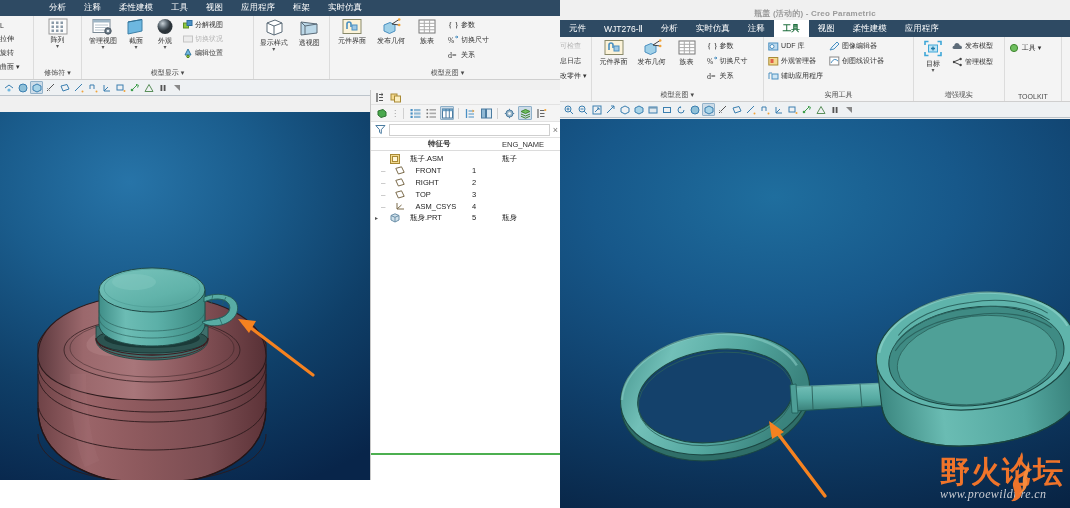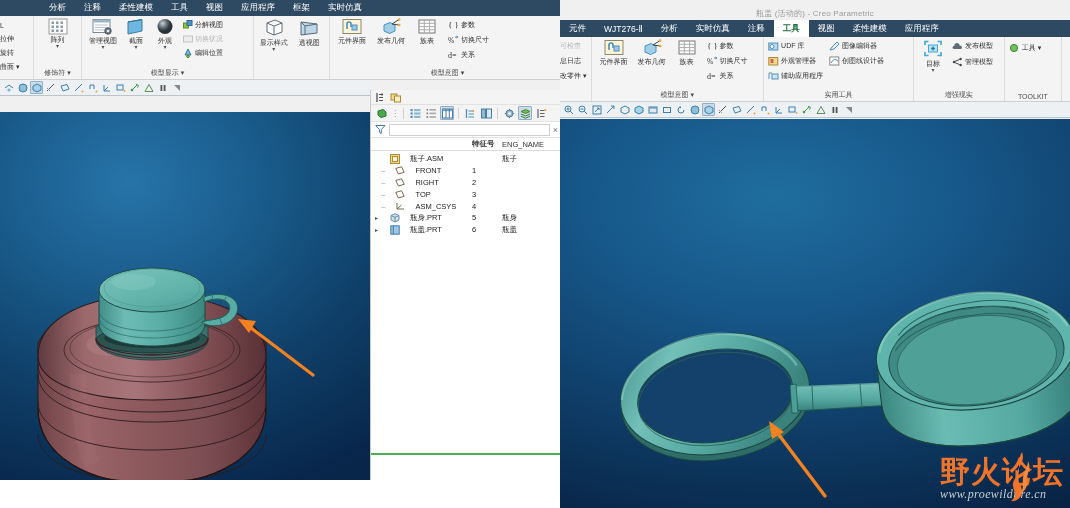--- a/index.html
+++ b/index.html
@@ -89,21 +89,21 @@
                border-bottom:1px solid #e2e2e2; }
   .filterbox { flex:1; height:12px; border:1px solid #cfcfcf; background:#fff; }
   .fclose { font-size:9px; color:#777; padding-right:2px; cursor:default; }
 
   .tree-head {
     display:flex; font-size:7.5px; color:#333; background:#fff;
     border-bottom:1px solid #dcdcdc; height:13px; align-items:center;
   }
   .tree-head .c-name { flex:1; }
   .tree-head .c-num  { width:30px;font-weight:bold; }
-  .tree-head .c-eng  { width:62px; }
+  .tree-head .c-eng  { width:62px;margin-left:44px; }
   .trow {
     display:flex; align-items:center; height:11.8px; font-size:7.5px; color:#222;
     cursor:default;
   }
   .trow .c-name { flex:1; display:flex; align-items:center; gap:10px; white-space:nowrap; overflow:hidden; }
   .trow .c-num  { width:30px; }
   .trow .c-eng  { width:62px; }
   .t-exp { width:7px; font-size:6px; color:#555; text-align:center; flex:none; }
   .t-dash { color:#9a9a9a; font-size:8px; }
   .tree-bottom-line { height:2px; background:#4caf50; }
@@ -717,46 +717,32 @@
                   <path d="M1 2.5 L5 0.8 L9 2.5 L9 7 L5 9 L1 7 Z" fill="#cfe0ea" stroke="#6b8fa8"></path>
                   <path d="M1 2.5 L5 4.3 L9 2.5 M5 4.3 L5 9" fill="none" stroke="#6b8fa8"></path>
                 </svg>
             </span>
             <span>瓶身.PRT</span>
           </span>
           <span class="c-num">5</span>
           <span class="c-eng">瓶身</span>
         </div>
 
-        <div class="trow" style="padding-left:2px;">
-          <span class="c-name">
-            <span class="t-exp">▸</span>
-            <span class="ico">
-              <svg width="10" height="10" viewBox="0 0 10 10">
-                  <rect x="0.8" y="0.8" width="8.4" height="8.4" fill="#9ec8e4" stroke="#3f7ea8"></rect>
-                  <line x1="3.3" y1="0.8" x2="3.3" y2="9.2" stroke="#3f7ea8"></line>
-                </svg>
-            </span>
-            <span>瓶盖.PRT</span>
-          </span>
-          <span class="c-num">6</span>
-          <span class="c-eng">瓶盖</span>
-        </div>
       </div>
 
       <div class="tree-bottom-line" style="position:absolute; bottom:25px; left:0; right:0;"></div>
     </div>
 
     <div style="position:absolute; left:0; top:480px; width:565px; height:28px; background:#ffffff;"></div>
   </div>
 
   <div class="window" style="left:560px; top:0; width:510px; height:508px;">
 
     <div class="titlebar" style="height:20px; align-items:flex-end; padding-bottom:1px;">
-      <span style="">瓶盖 (活动的) - Creo Parametric</span>
+      <span style="font-weight:bold;">瓶盖 (活动的) - Creo Parametric</span>
     </div>
 
     <div class="tabbar" style="height:17px;">
       <div class="tab">元件</div>
       <div class="tab">WJT276-Ⅱ</div>
       <div class="tab">分析</div>
       <div class="tab">实时仿真</div>
       <div class="tab">注释</div>
       <div class="tab active">工具</div>
       <div class="tab">视图</div>

